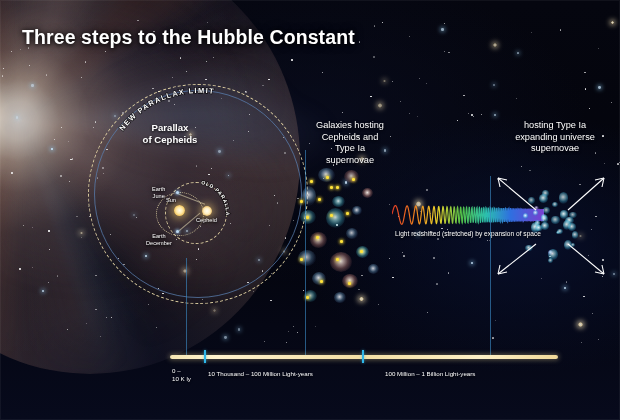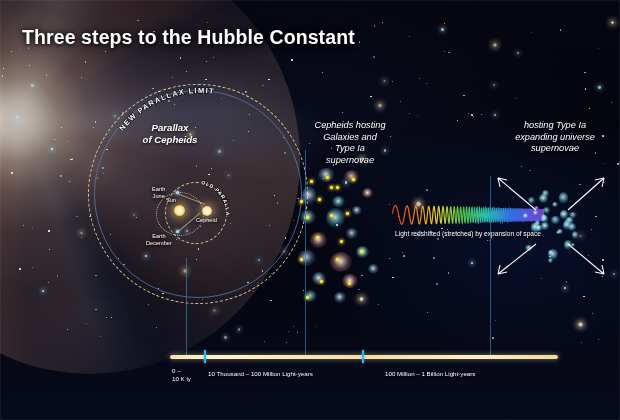--- a/index.html
+++ b/index.html
@@ -83,21 +83,21 @@
   .title{
     position:absolute;left:22px;top:26px;
     font-size:19.5px;font-weight:bold;letter-spacing:.1px;
     color:#fff;text-shadow:0 1px 4px rgba(0,0,0,.95),0 0 10px rgba(0,0,0,.8);
     white-space:nowrap;
   }
 
   
   .panel-label{
     position:absolute;text-align:center;line-height:1.26;
-    font-size:9.2px;color:#fff;text-shadow:0 1px 3px rgba(0,0,0,.95);font-style:italic;
+    font-size:9.2px;color:#fff;text-shadow:0 1px 3px rgba(0,0,0,.95);
   }
   .panel-label.bold{font-weight:bold;font-size:9.6px;}
   #label-parallax{left:118px;top:122px;width:104px;}
   #label-mid{left:296px;top:120px;width:108px;}
   #label-right{left:496px;top:120px;width:118px;}
 
   
   .ring{position:absolute;border-radius:50%;}
   #ring-new{
     left:88px;top:84px;width:218px;height:218px;
@@ -513,22 +513,22 @@
     <div>June</div>
   </div>
   <div class="tiny-label" id="t-sun">Sun</div>
   <div class="tiny-label" id="t-earth-dec">
     <div>Earth</div>
     <div>December</div>
   </div>
   <div class="tiny-label" id="t-cepheid">Cepheid</div>
 
   <div class="panel-label" id="label-mid">
-    <div>Cepheids hosting</div>
-    <div>Galaxies and</div>
+    <div>Galaxies hosting</div>
+    <div>Cepheids and</div>
     <div>Type Ia</div>
     <div>supernovae</div>
   </div>
   <div id="mid-cluster">
       <div class="mini-gal" style="left: 318px; top: 168px; width: 17px; height: 14px; opacity: 0.84;"></div>
       <div class="mini-gal warm" style="left: 344px; top: 170px; width: 15px; height: 13px; opacity: 0.77;"></div>
       <div class="mini-gal" style="left: 302px; top: 186px; width: 14px; height: 20px; opacity: 0.84;"></div>
       <div class="mini-gal teal" style="left: 332px; top: 196px; width: 13px; height: 11px; opacity: 0.9;"></div>
       <div class="mini-gal warm" style="left: 362px; top: 188px; width: 11px; height: 10px; opacity: 0.98;"></div>
       <div class="mini-gal teal" style="left: 300px; top: 210px; width: 16px; height: 14px; opacity: 0.78;"></div>

